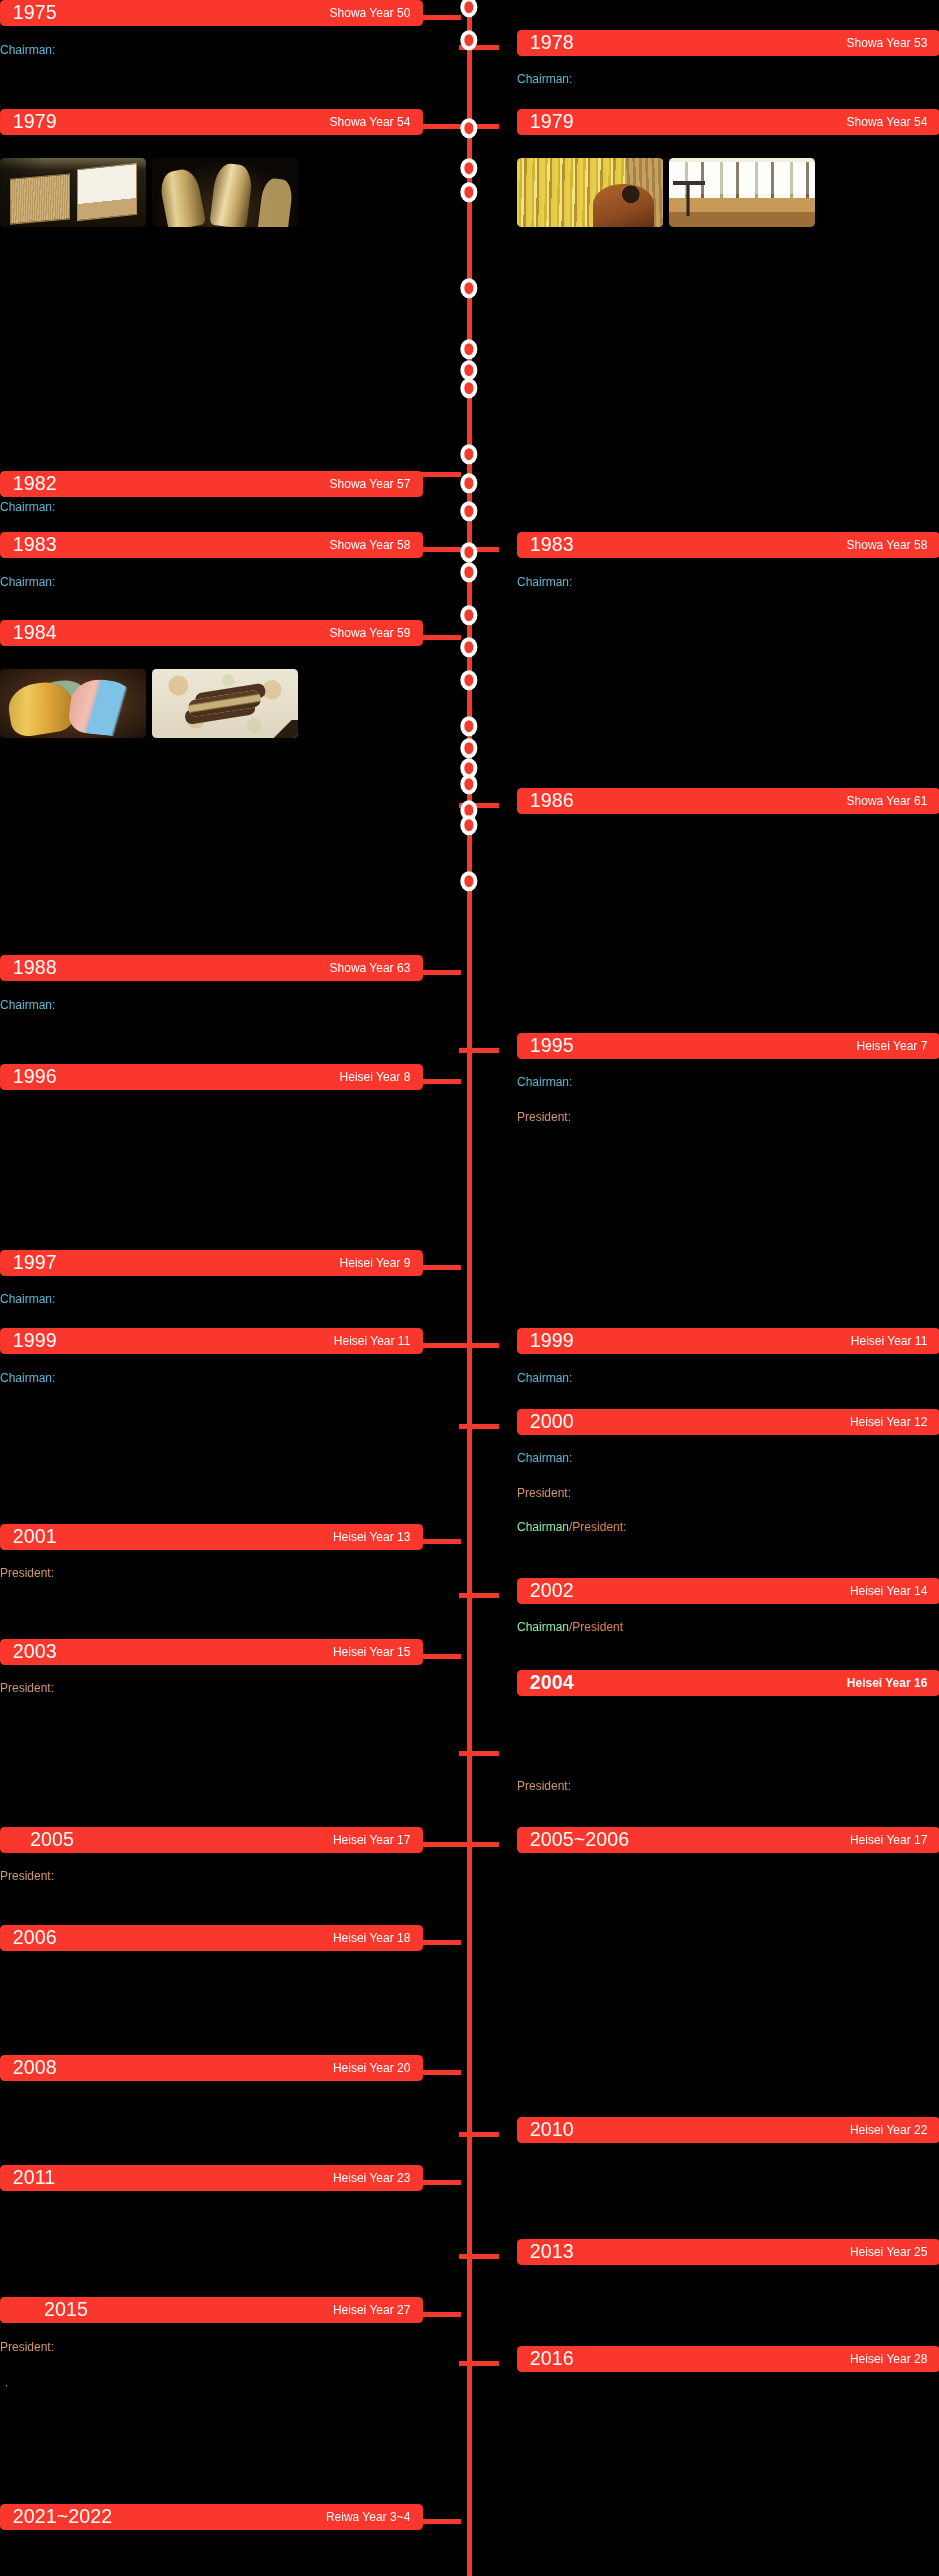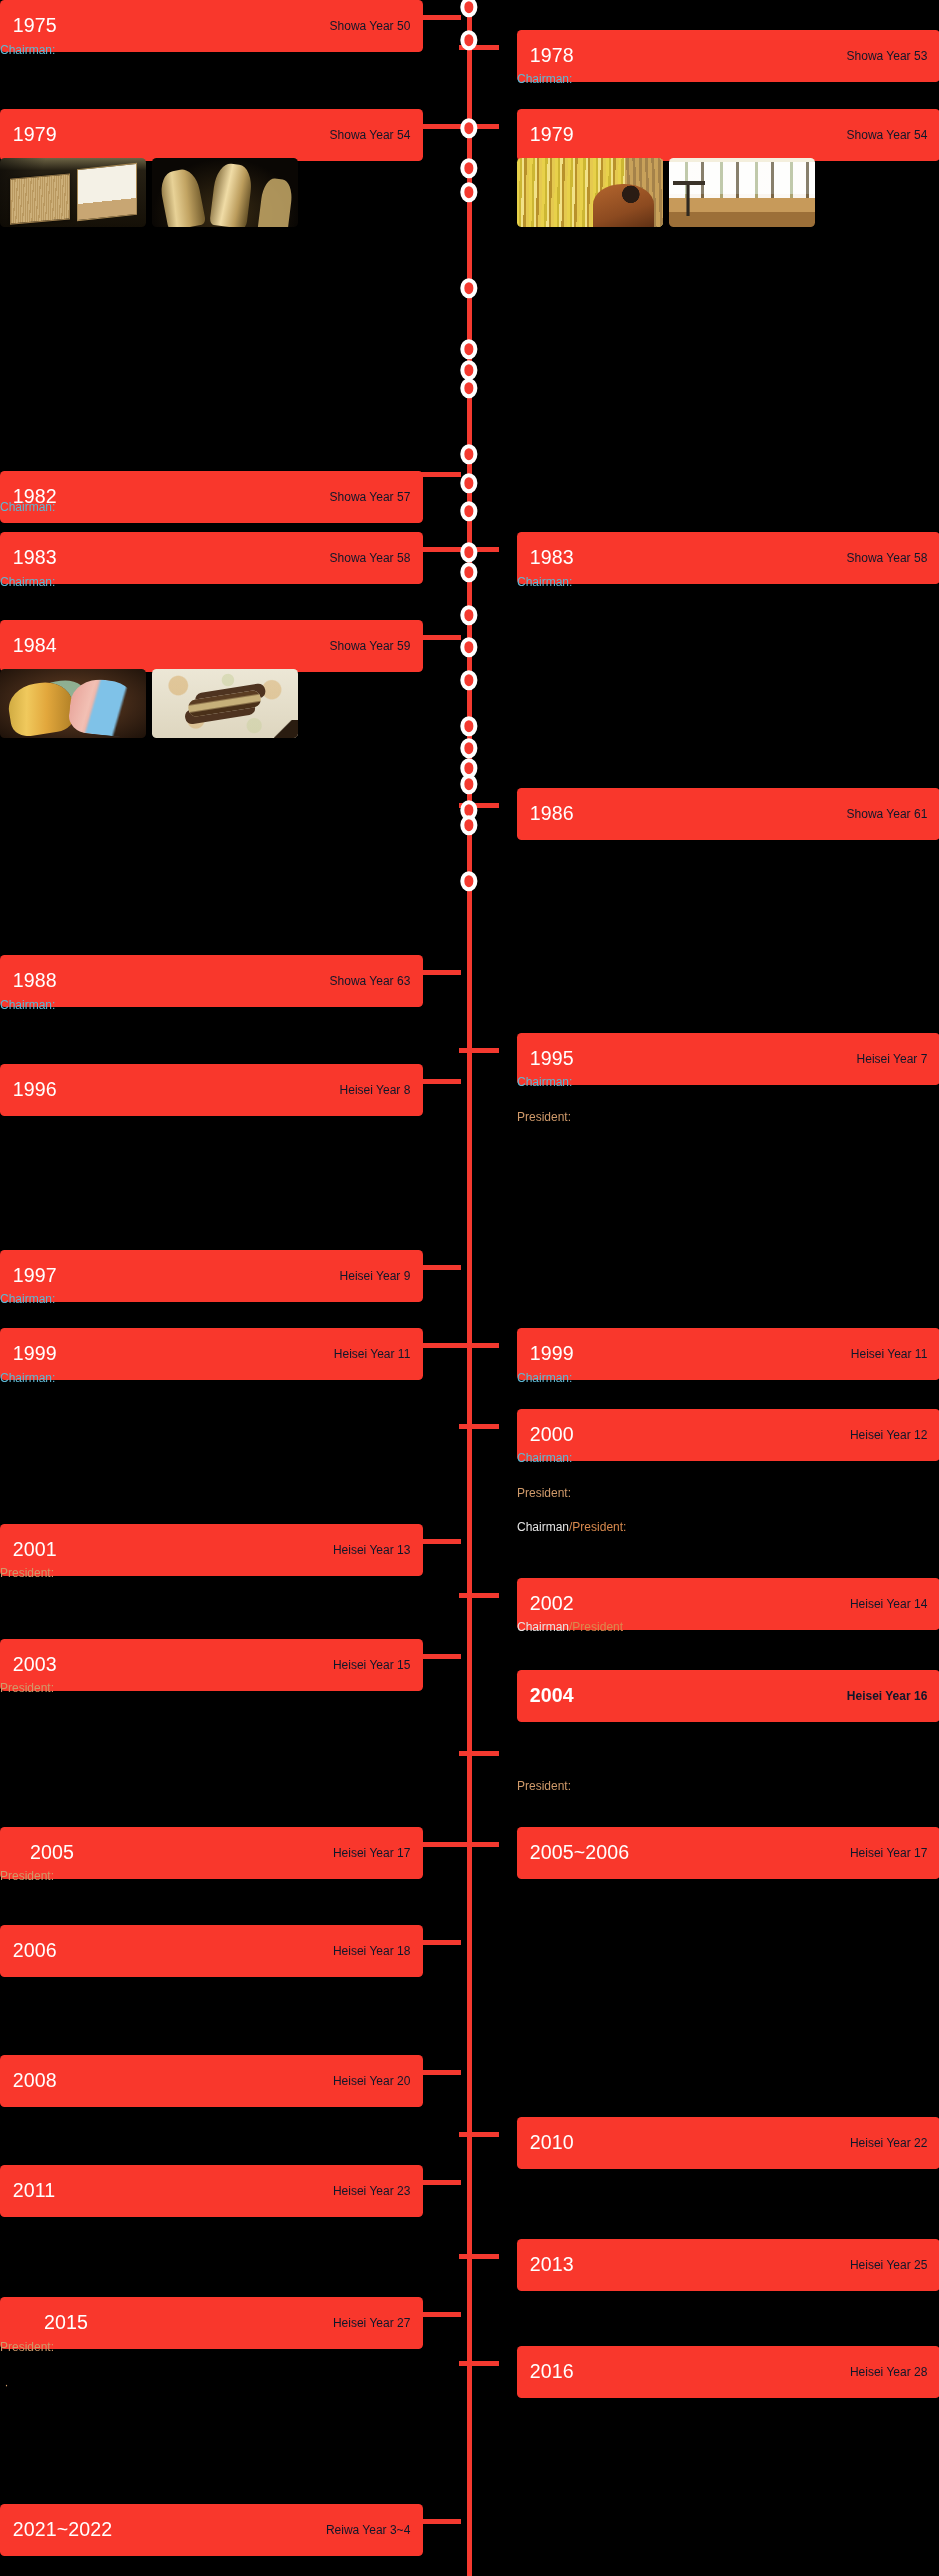--- a/index.html
+++ b/index.html
@@ -50,59 +50,59 @@
     height: 4.6px;
     background: #f4392f;
     z-index: 2;
   }
   .connector.left  { right: 479px; }
   .connector.right { left: 459px; }
 
   
   .year-bar {
     position: absolute;
-    height: 52px;
+    height: 26px;
     background: #f9372c;
     border-radius: 4.6px;
     display: flex;
     align-items: center;
     justify-content: space-between;
     box-sizing: border-box;
     padding: 0 12.7px;
     z-index: 3;
   }
   .year-bar .year-label {
     color: #ffffff;
     font-size: 19.6px;
     line-height: 1;
     letter-spacing: 0.1px;
     white-space: nowrap;
   }
   .year-bar .era-label {
-    color: #0f172a;
+    color: #ffffff;
     font-size: 12px;
     line-height: 1;
     white-space: nowrap;
   }
 
   
   .side-left  { left: 0px;   width: 423px; }
   .side-right { left: 517px; width: 423px; }
 
   
   .role-line {
     position: absolute;
     font-size: 12px;
     line-height: 1.25;
     white-space: nowrap;
     z-index: 3;
   }
   .role-chairman  { color: #5eb8d4; }
   .role-president { color: #d09a6a; }
-  .role-combo .seg-chairman  { color: #e5e5e5; }
+  .role-combo .seg-chairman  { color: #86efac; }
   .role-combo .seg-president { color: #d98a4e; }
 
   .role-dot {
     position: absolute;
     color: #d09a6a;
     font-size: 12px;
     line-height: 1;
     z-index: 3;
   }
 

